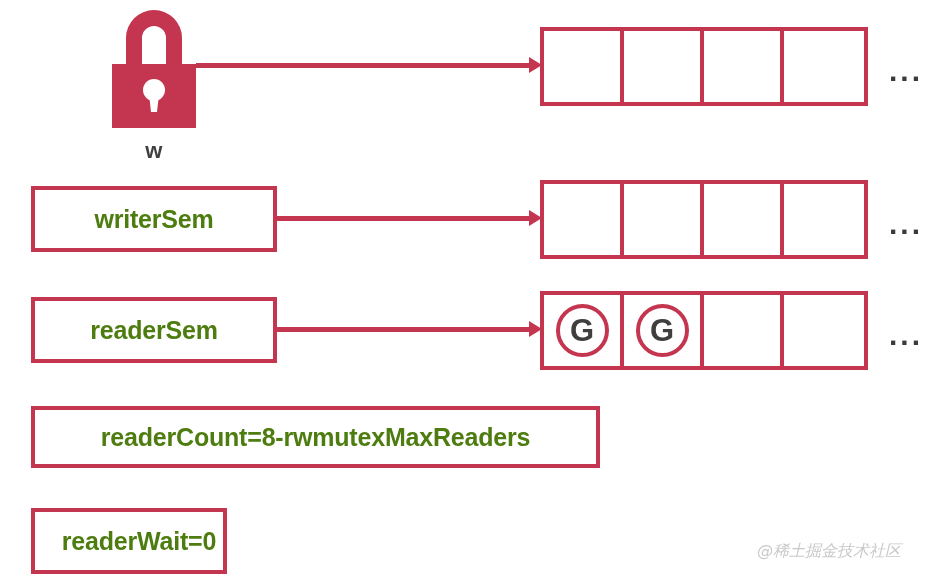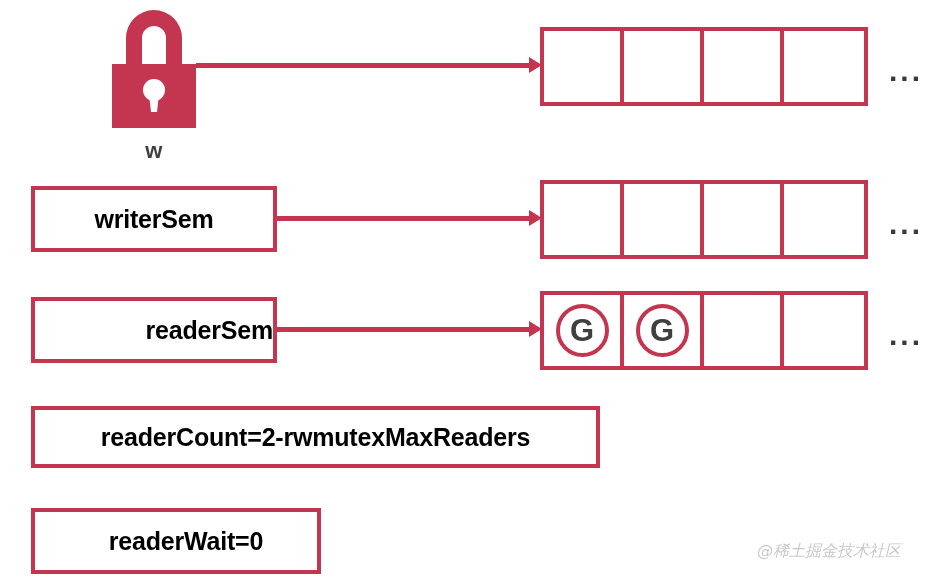--- a/index.html
+++ b/index.html
@@ -46,30 +46,30 @@
     box-sizing: border-box;
     border: 4px solid #C4354F;
     background: #ffffff;
     display: flex;
     align-items: center;
     justify-content: center;
   }
   .label-box .box-text {
     font-size: 25px;
     font-weight: bold;
-    color: #000000;
+    color: #4d7c0f;
     white-space: nowrap;
     letter-spacing: -0.2px;
   }
   .label-box.wide .box-text { font-size: 25px; }
 
   #box-writerSem  { left: 31px;  top: 186px; width: 246px; height: 66px; }
-  #box-readerSem  { left: 31px;  top: 297px; width: 246px; height: 66px; justify-content: flex-end; }
+  #box-readerSem  { left: 31px;  top: 297px; width: 246px; height: 66px; }
   #box-readerCount{ left: 31px;  top: 406px; width: 569px; height: 62px; }
-  #box-readerWait { left: 31px;  top: 508px; width: 290px; height: 66px; padding-left: 20px; }
+  #box-readerWait { left: 31px;  top: 508px; width: 196px; height: 66px; padding-left: 20px; }
 
   
   .arrow-line {
     height: 5px;
     background: #C4354F;
   }
   .arrow-head {
     width: 0;
     height: 0;
     border-top: 8px solid transparent;
@@ -173,21 +173,21 @@
 
   <div class="abs label-box" id="box-writerSem">
     <span class="box-text">writerSem</span>
   </div>
 
   <div class="abs label-box" id="box-readerSem">
     <span class="box-text">readerSem</span>
   </div>
 
   <div class="abs label-box wide" id="box-readerCount">
-    <span class="box-text">readerCount=2-rwmutexMaxReaders</span>
+    <span class="box-text">readerCount=8-rwmutexMaxReaders</span>
   </div>
 
   <div class="abs label-box" id="box-readerWait">
     <span class="box-text">readerWait=0</span>
   </div>
 
   <div class="abs queue" id="queue-w">
     <div class="queue-cell">
       <span></span>
     </div>

